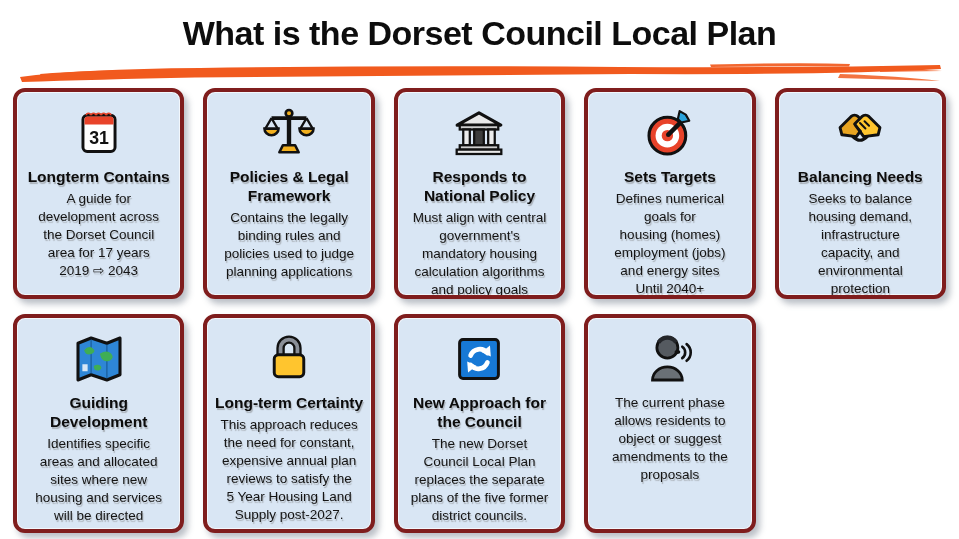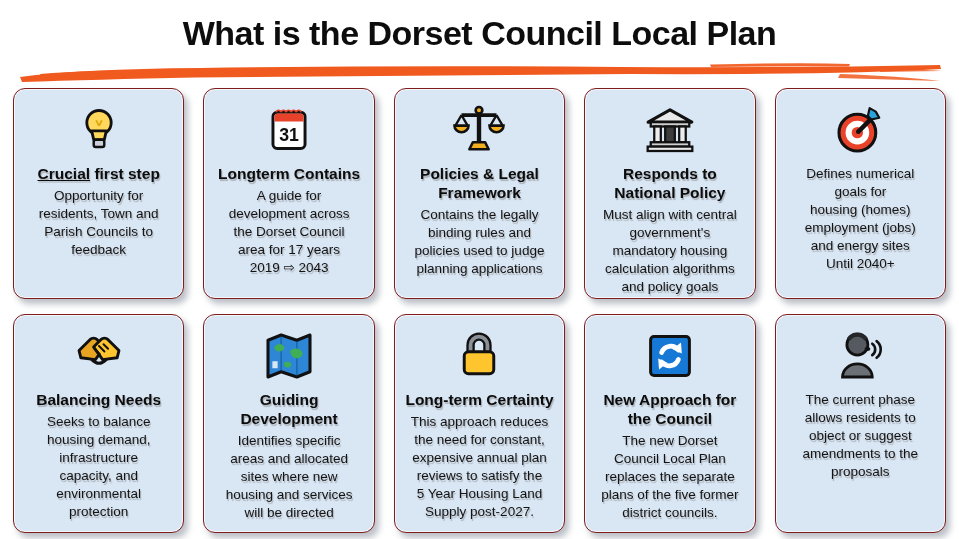--- a/index.html
+++ b/index.html
@@ -9,21 +9,21 @@
 
   .heading { text-align:center; padding-top:14px; font-size:34px; font-weight:bold;
              color:#0d0d0d; letter-spacing:-0.5px; }
 
   .brush-wrap { position:absolute; left:10px; top:60px; width:940px; height:26px; }
 
   .cards { position:absolute; left:13px; top:88px; width:933px;
            display:grid; grid-template-columns:repeat(5, 1fr);
            grid-template-rows:211px 219px; column-gap:19px; row-gap:15px; }
 
-  .card { background:#d9e6f4; border:1px solid #7f1d1d; border-radius:12px;
+  .card { background:#d9e6f4; border:4px solid #7f1d1d; border-radius:12px;
           box-shadow:4px 5px 6px rgba(105,115,130,0.45), inset 0 0 0 1px #f2f7fc;
           padding:10px 5px 16px 5px; text-align:center; overflow:hidden; }
 
   .icon-box { height:62px; display:flex; align-items:center; justify-content:center;
               margin-bottom:4px; }
   .icon-box svg { display:block; }
 
   .card-title { font-size:15.5px; font-weight:bold; color:#0c0c0c; line-height:1.22;
                 white-space:pre-line;
                 text-shadow:1px 1.5px 1px rgba(110,110,110,0.45); }
@@ -44,35 +44,20 @@
       <path d="M10 17 Q70 9 190 8 Q400 5 610 7 Q780 8 930 5 L931 9 Q820 15 620 14 Q390 16 185 17.5 Q85 19.5 12 22 Z" fill="#F15A1E"></path>
       <path d="M30 14 Q80 10 150 10 L150 13 Q85 14 32 18 Z" fill="#F15A1E"></path>
       <path d="M700 4.5 q90 -2 140 -0.5 l-1 2.5 q-70 -0.5 -138 0.5 Z" fill="#F15A1E" opacity="0.92"></path>
       <path d="M830 14 q60 2 100 7 l-102 -3 Z" fill="#F15A1E" opacity="0.85"></path>
       <path d="M870 9 q40 0 62 2 l-62 1 Z" fill="#F15A1E" opacity="0.8"></path>
     </svg>
   </div>
 
   <div class="cards">
 
-    <div class="card">
-      <div class="icon-box">
-        <svg width="52" height="56" viewBox="0 0 64 64">
-          <circle cx="32" cy="23" r="15" fill="#FFD85C" stroke="#111" stroke-width="3.5"></circle>
-          <path d="M23 33 L41 33 L38.5 44 L25.5 44 Z" fill="#FFD85C" stroke="#111" stroke-width="3.5" stroke-linejoin="round"></path>
-          <path d="M28.5 20 l3.5 7 m3.5 -7 l-3.5 7" stroke="#E0A810" stroke-width="2.2" fill="none"></path>
-          <rect x="25.5" y="44" width="13" height="9" rx="2.5" fill="#cdd2da" stroke="#111" stroke-width="3"></rect>
-        </svg>
-      </div>
-      <div class="card-title"><span class="u">Crucial</span><span> first step</span></div>
-      <div class="card-body">Opportunity for
-residents, Town and
-Parish Councils to
-feedback</div>
-    </div>
 
     <div class="card">
       <div class="icon-box">
         <svg width="54" height="56" viewBox="0 0 64 64">
           <rect x="13" y="11" width="38" height="43" rx="5" fill="#ffffff" stroke="#111" stroke-width="3.5"></rect>
           <path d="M14.8 22 h34.4 v-6 a3.5 3.5 0 0 0 -3.5 -3.5 h-27.4 a3.5 3.5 0 0 0 -3.5 3.5 Z" fill="#E8432A"></path>
           <g stroke="#E8432A" stroke-width="1.8" fill="none">
             <path d="M17 11 a2.5 2.5 0 0 1 5 0"></path>
               <path d="M23 11 a2.5 2.5 0 0 1 5 0"></path>
             <path d="M29 11 a2.5 2.5 0 0 1 5 0"></path>
@@ -136,20 +121,21 @@
       <div class="icon-box">
         <svg width="58" height="56" viewBox="0 0 64 64">
           <circle cx="29" cy="35" r="21" fill="#E8432A" stroke="#111" stroke-width="3.5"></circle>
           <circle cx="29" cy="35" r="13.5" fill="#ffffff"></circle>
           <circle cx="29" cy="35" r="6.5" fill="#E8432A"></circle>
           <path d="M31 33 L47 17" stroke="#111" stroke-width="5" stroke-linecap="round"></path>
           <path d="M43 7 l7 4 l4 7 l-9 2 l-4 -4 Z" fill="#2aa3dc" stroke="#111" stroke-width="2.5" stroke-linejoin="round"></path>
           <circle cx="30" cy="34" r="2.6" fill="#111"></circle>
         </svg>
       </div>
+      <div class="card-title">Sets Targets</div>
       <div class="card-body">Defines numerical
 goals for
 housing (homes)
 employment (jobs)
 and energy sites
 Until 2040+</div>
     </div>
 
     <div class="card">
       <div class="icon-box">

